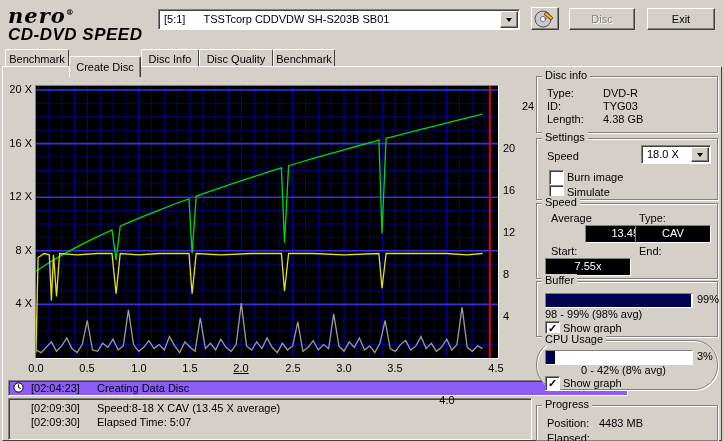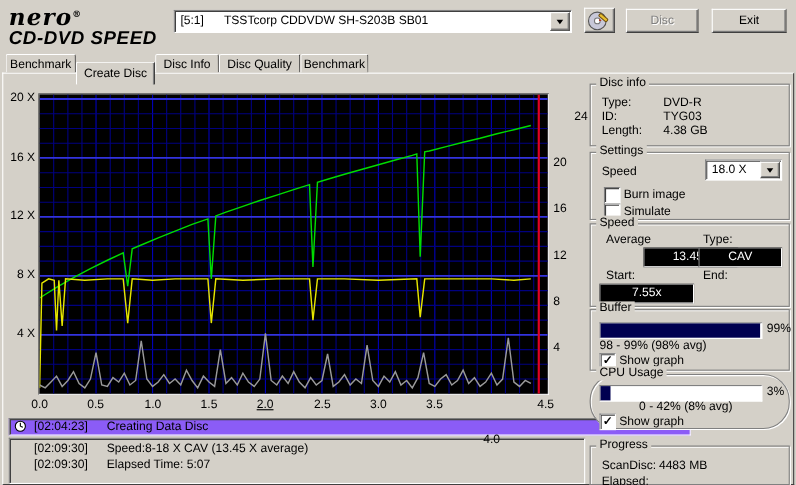--- a/index.html
+++ b/index.html
@@ -234,17 +234,17 @@
     <div class="fill" style="width: 6%; background: rgb(0, 0, 80);"></div>
   </div>
   <span class="abs" style="left:160px;top:9px;">3%</span>
   <span class="abs" style="left:8px;top:23px;padding-left:36px;">0 - 42% (8% avg)</span>
   <span class="cb" style="left:8px;top:35px;">✓</span>
   <span class="abs" style="left:26px;top:36px;">Show graph</span>
 </div>
 
 <div class="abs gb" style="top:405px;height:36px;">
   <span class="gb-title">Progress</span>
-  <span class="abs" style="left:10px;top:11px;">ScanDisc:</span>
+  <span class="abs" style="left:10px;top:11px;">Position:</span>
   <span class="abs" style="left:62px;top:11px;">4483 MB</span>
   <span class="abs" style="left:10px;top:26px;">Elapsed:</span>
   <span class="abs" style="left:62px;top:26px;"></span>
 </div>
 
 </body></html>

